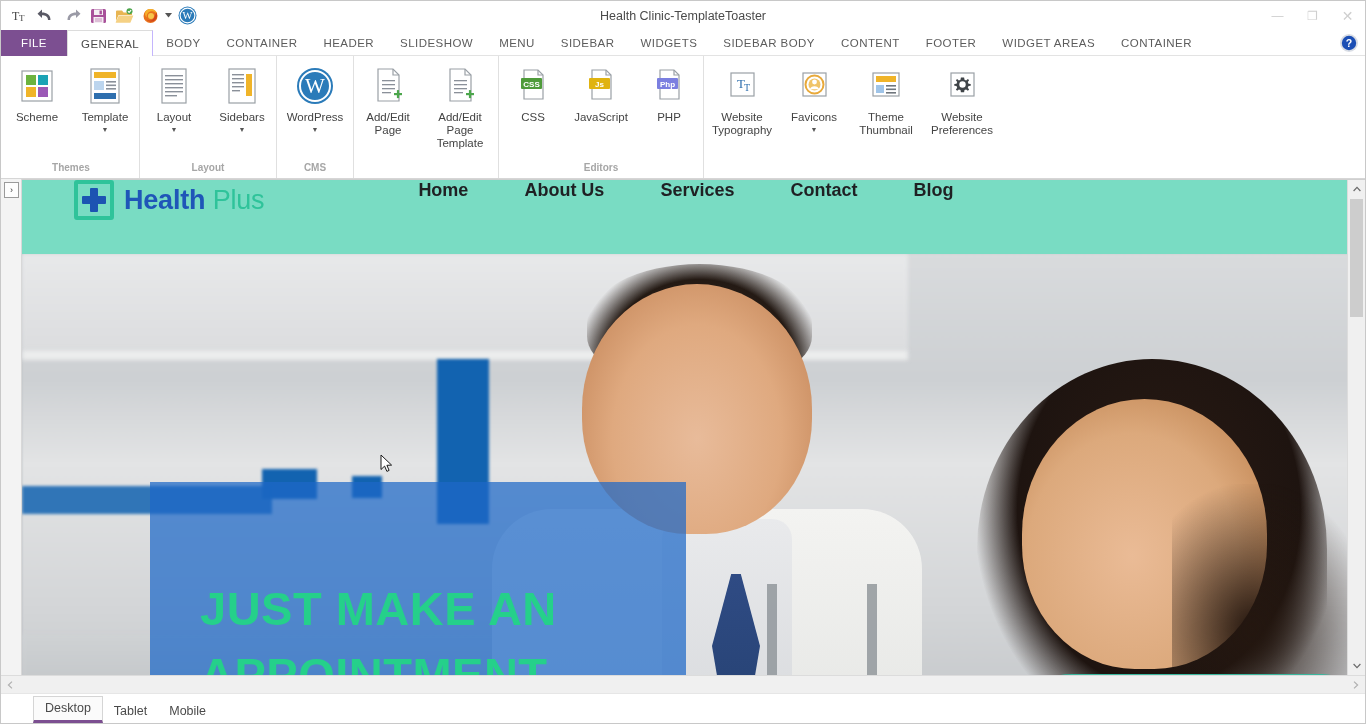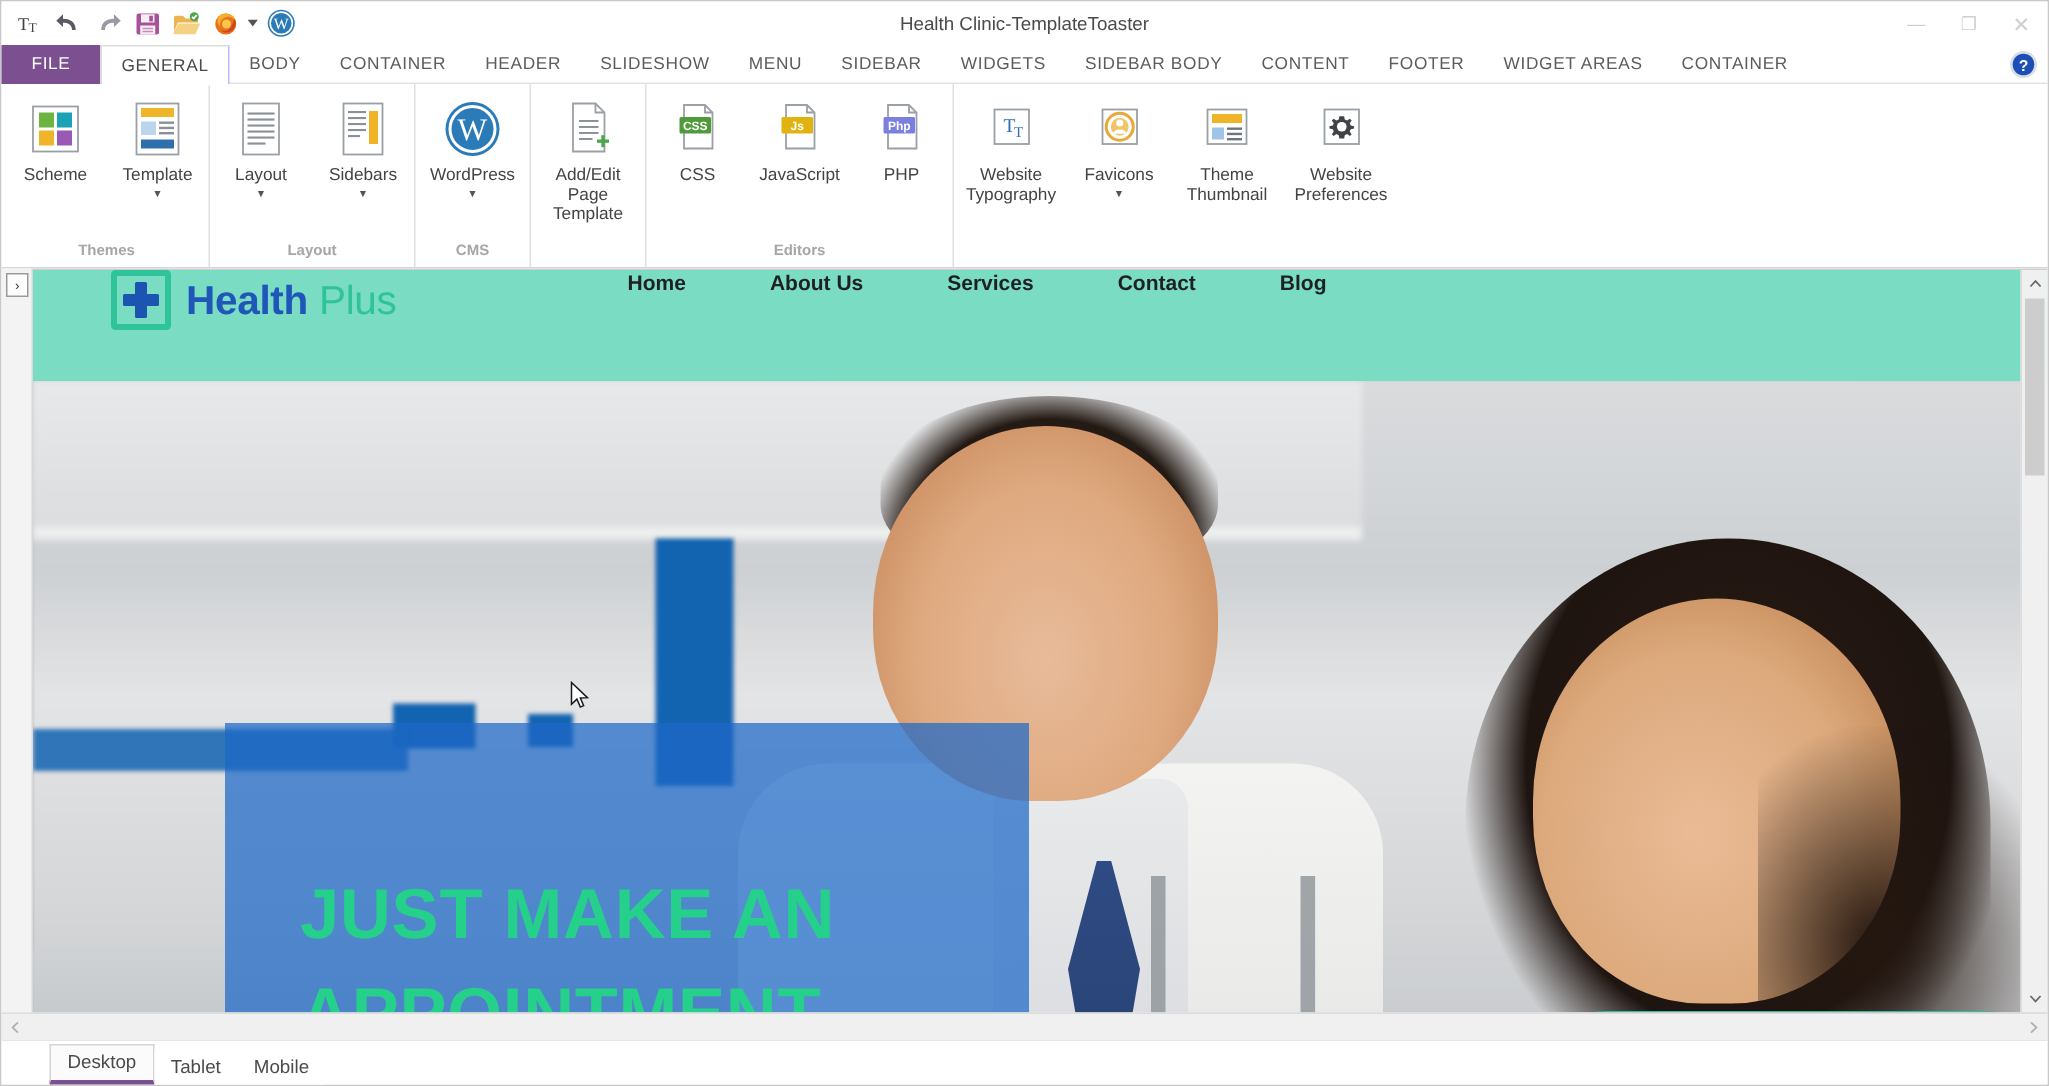--- a/index.html
+++ b/index.html
@@ -194,21 +194,21 @@
     position: absolute; width: 24px; height: 8px; background: #1c54b2; border-radius: 1px;
   }
   .logo-text { font-size: 27px; font-weight: bold; letter-spacing: -0.2px; }
   .logo-text .a { color: #1f56b8; }
   .logo-text .b { color: #2fc39a; font-weight: normal; }
   .site-nav {
     display: flex; align-items: center; gap: 0px;
     margin-left: 126px;
   }
   .site-nav a {
-    color: #1f2023; font-size: 14px; font-weight: bold;
+    color: #1f2023; font-size: 18px; font-weight: bold;
     text-decoration: none; padding: 0 28px;
     white-space: nowrap;
   }
 
   
   .hero {
     position: relative;
     height: 500px;
     background:
       radial-gradient(circle at 78% 46%, rgba(255,255,255,0.10) 0%, rgba(0,0,0,0.05) 60%),
@@ -508,20 +508,35 @@
           </div>
           <div class="lbl">WordPress</div>
           <div class="caret">▼</div>
         </div>
       </div>
       <div class="rgroup-label">CMS</div>
     </div>
 
     <div class="rgroup">
       <div class="rgroup-items">
+        <div class="ritem">
+          <div class="icon">
+            <svg width="32" height="38" viewBox="0 0 32 38">
+              <path d="M6 2 H21 L27 8 V34 H6 Z" fill="#ffffff" stroke="#9aa0a6" stroke-width="1.2"></path>
+              <path d="M21 2 V8 H27" fill="none" stroke="#9aa0a6" stroke-width="1.2"></path>
+              <rect x="10" y="13" width="13" height="1.3" fill="#8a9099"></rect>
+              <rect x="10" y="17" width="13" height="1.3" fill="#8a9099"></rect>
+              <rect x="10" y="21" width="13" height="1.3" fill="#8a9099"></rect>
+              <rect x="10" y="25" width="9" height="1.3" fill="#8a9099"></rect>
+              <rect x="22" y="26" width="8" height="2.2" fill="#4ca64c"></rect>
+              <rect x="24.9" y="23.1" width="2.2" height="8" fill="#4ca64c"></rect>
+            </svg>
+          </div>
+          <div class="lbl">Add/Edit Page</div>
+        </div>
         <div class="ritem wide">
           <div class="icon">
             <svg width="32" height="38" viewBox="0 0 32 38">
               <path d="M6 2 H21 L27 8 V34 H6 Z" fill="#ffffff" stroke="#9aa0a6" stroke-width="1.2"></path>
               <path d="M21 2 V8 H27" fill="none" stroke="#9aa0a6" stroke-width="1.2"></path>
               <rect x="10" y="13" width="13" height="1.3" fill="#8a9099"></rect>
               <rect x="10" y="17" width="13" height="1.3" fill="#8a9099"></rect>
               <rect x="10" y="21" width="13" height="1.3" fill="#8a9099"></rect>
               <rect x="10" y="25" width="9" height="1.3" fill="#8a9099"></rect>
               <rect x="22" y="26" width="8" height="2.2" fill="#4ca64c"></rect>

